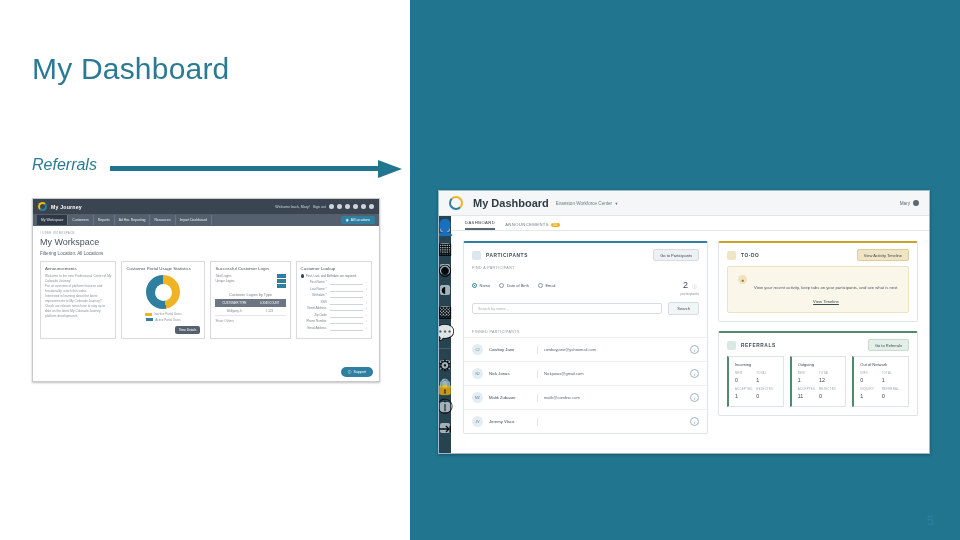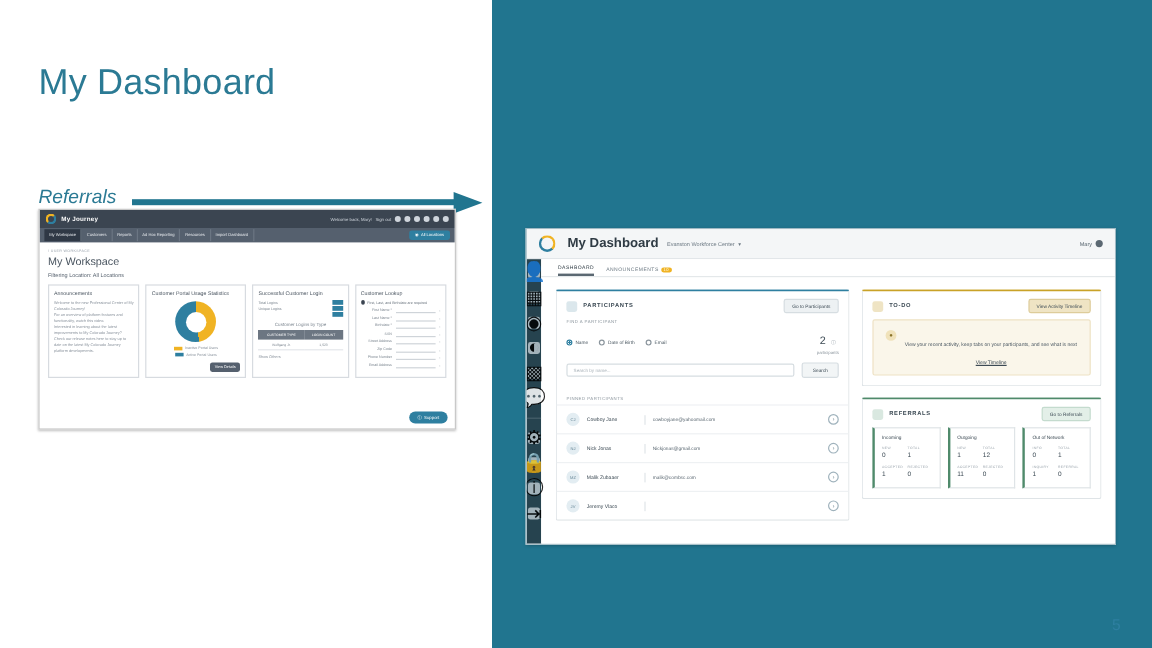--- a/index.html
+++ b/index.html
@@ -35,21 +35,21 @@
     position:absolute; left:440px; top:157px;
     font-size:15px; font-weight:bold; color:#ffffff;
   }
   .page-num {
     position:absolute; right:26px; bottom:12px;
     font-size:13px; color:#2E7FA0;
   }
 
   
   .shot-old {
-    position:absolute; left:32px; top:174px; width:348px; height:184px;
+    position:absolute; left:32px; top:198px; width:348px; height:184px;
     background:#fff; border:1px solid #c9c9c9; overflow:hidden;
     box-shadow:0 1px 2px rgba(0,0,0,.25);
     font-family:"Liberation Sans", sans-serif;
   }
   .old-topbar { height:15px; background:#3b4551; display:flex; align-items:center; padding:0 5px; }
   .old-logo-dot {
     width:9px;height:9px;border-radius:50%;
     border:2px solid #f0b323; border-right-color:#2E7FA0; border-bottom-color:#2E7FA0;
     margin-right:4px;
   }

